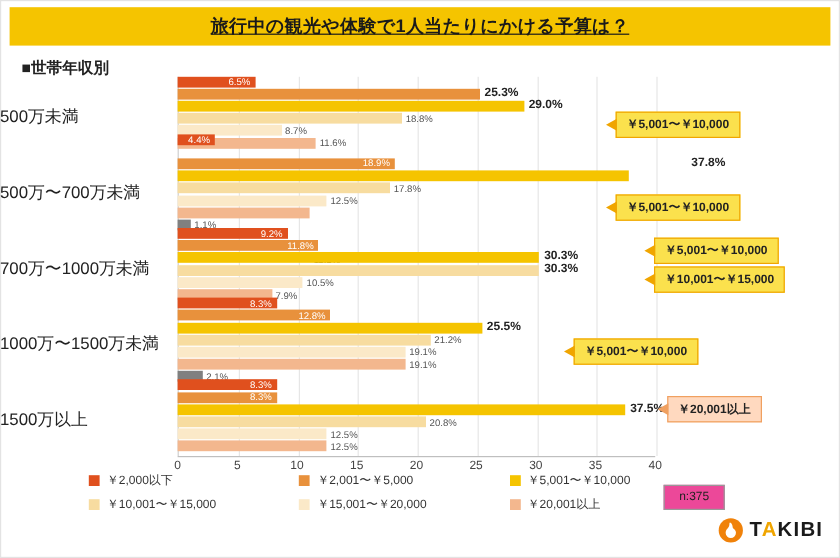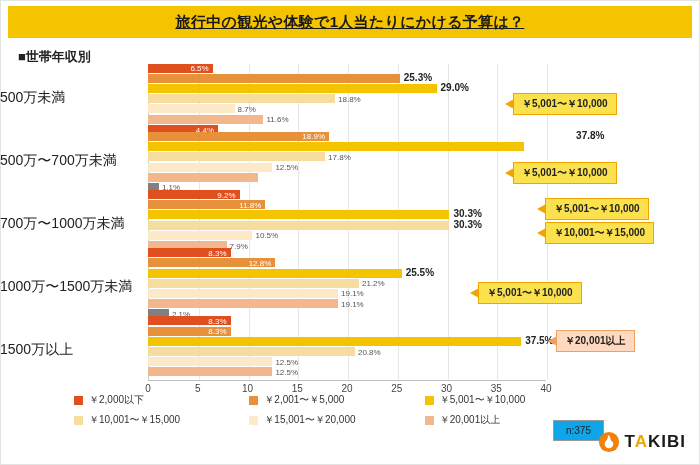--- a/index.html
+++ b/index.html
@@ -87,22 +87,22 @@
     position:absolute;left:40px;top:393px;width:560px;
     font-size:10px;color:#333;
   }
   .legend-row{display:flex;margin-bottom:6px;margin-left:34px;}
   .legend-item{display:flex;align-items:center;width:186px;}
   .legend-swatch{width:9px;height:9px;margin-right:6px;flex:none;}
   .legend-text{white-space:nowrap;}
 
   
   .nbox{
-    position:absolute;right:96px;top:420px;
-    border:1px solid #999;padding:4px 12px;font-size:10px;color:#222;background:#0ea5e9;
+    position:absolute;right:96px;top:404px;
+    border:1px solid #999;padding:4px 12px;font-size:10px;color:#222;background:#ec4899;
   }
 
   
   .logo{
     position:absolute;right:14px;bottom:12px;display:flex;align-items:center;
   }
   .logo-mark{width:22px;height:22px;margin-right:5px;}
   .logo-text{font-size:17px;font-weight:bold;letter-spacing:1px;color:#1a1a1a;}
   .logo-text .a{color:#f0a500;}
 </style>
@@ -156,21 +156,21 @@
     <div class="bar" style="left: 148px; top: 73.8px; width: 251.735px; background: rgb(232, 145, 60);"></div>
     <div class="outlabel" style="left: 403.735px; top: 71.8px;">25.3%</div>
     <div class="bar" style="left: 148px; top: 84px; width: 288.55px; background: rgb(245, 196, 0);"></div>
     <div class="outlabel" style="left: 440.55px; top: 82px;">29.0%</div>
     <div class="bar" style="left: 148px; top: 94.2px; width: 187.06px; background: rgb(247, 220, 160);"></div>
     <div class="smalllabel" style="left: 338.06px; top: 94.7px;">18.8%</div>
     <div class="bar" style="left: 148px; top: 104.4px; width: 86.565px; background: rgb(251, 233, 200);"></div>
     <div class="smalllabel" style="left: 237.565px; top: 104.9px;">8.7%</div>
     <div class="bar" style="left: 148px; top: 114.6px; width: 115.42px; background: rgb(243, 183, 142);"></div>
     <div class="smalllabel" style="left: 266.42px; top: 115.1px;">11.6%</div>
-    <div class="bar" style="left: 148px; top: 125px; width: 31px; background: rgb(224, 80, 30); padding-left: 39px;">
+    <div class="bar" style="left: 148px; top: 112px; width: 31px; background: rgb(224, 80, 30);">
       <span class="inlabel">4.4%</span>
     </div>
     <div class="bar" style="left: 148px; top: 131.9px; width: 181px; background: rgb(232, 145, 60);">
       <span class="inlabel">18.9%</span>
     </div>
     <div class="bar" style="left: 148px; top: 142.1px; width: 376.11px; background: rgb(245, 196, 0);"></div>
     <div class="outlabel" style="left: 528.11px; top: 130px; margin-left: 48px;">37.8%</div>
     <div class="bar" style="left: 148px; top: 152.3px; width: 177.11px; background: rgb(247, 220, 160);"></div>
     <div class="smalllabel" style="left: 328.11px; top: 152.8px;">17.8%</div>
     <div class="bar" style="left: 148px; top: 162.5px; width: 124.375px; background: rgb(251, 233, 200);"></div>

